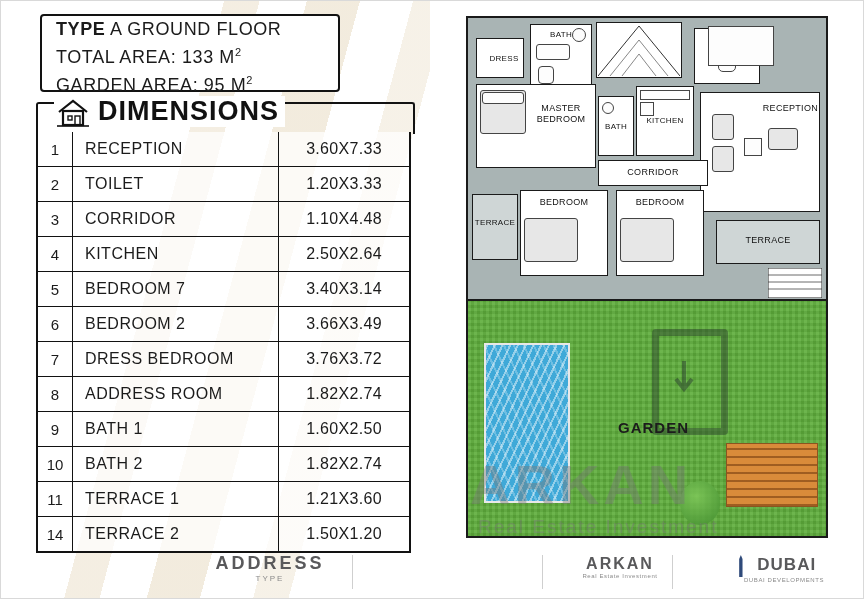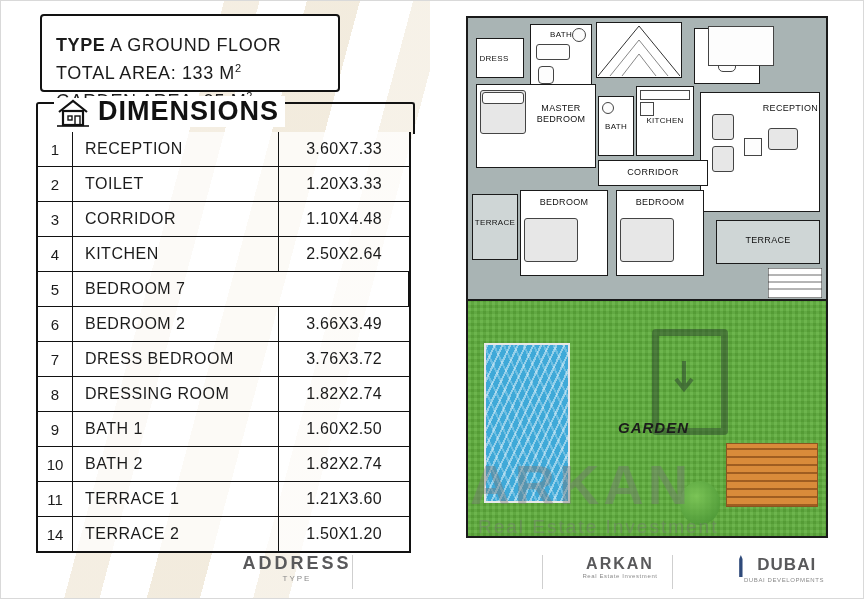--- a/index.html
+++ b/index.html
@@ -23,21 +23,21 @@
   .frame{
     position:absolute;inset:0;
     border:1px solid #d9d9d9;
     pointer-events:none;
   }
 
   
   .type-box{
     position:absolute;left:40px;top:14px;width:300px;height:78px;
     border:2px solid #121212;border-radius:4px;background:#ffffff;
-    padding:18px 10px 0 14px;box-sizing:border-box;
+    padding:2px 10px 0 14px;box-sizing:border-box;
   }
   .type-line{
     font-size:18px;letter-spacing:.6px;line-height:23px;white-space:nowrap;
   }
   .type-line .bold{font-weight:bold;}
   .sup{font-size:11px;vertical-align:super;}
 
   
   .dim-head{
     position:absolute;left:36px;top:96px;width:375px;height:38px;
@@ -193,34 +193,35 @@
     <div class="c-dim">1.10X4.48</div>
   </div>
   <div class="row">
     <div class="c-no">4</div>
     <div class="c-name">KITCHEN</div>
     <div class="c-dim">2.50X2.64</div>
   </div>
   <div class="row">
     <div class="c-no">5</div>
     <div class="c-name">BEDROOM 7</div>
+    <div class="c-dim">3.40X3.14</div>
   </div>
   <div class="row">
     <div class="c-no">6</div>
     <div class="c-name">BEDROOM 2</div>
     <div class="c-dim">3.66X3.49</div>
   </div>
   <div class="row">
     <div class="c-no">7</div>
     <div class="c-name">DRESS BEDROOM</div>
     <div class="c-dim">3.76X3.72</div>
   </div>
   <div class="row">
     <div class="c-no">8</div>
-    <div class="c-name">DRESSING ROOM</div>
+    <div class="c-name">ADDRESS ROOM</div>
     <div class="c-dim">1.82X2.74</div>
   </div>
   <div class="row">
     <div class="c-no">9</div>
     <div class="c-name">BATH 1</div>
     <div class="c-dim">1.60X2.50</div>
   </div>
   <div class="row">
     <div class="c-no">10</div>
     <div class="c-name">BATH 2</div>
@@ -236,21 +237,21 @@
     <div class="c-name">TERRACE 2</div>
     <div class="c-dim">1.50X1.20</div>
   </div>
 </div>
 
 <div class="plan">
 
   <div class="plan-upper">
 
     <div class="room" style="left:8px;top:20px;width:48px;height:40px;"></div>
-    <div class="lbl" style="left:2px;top:36px;width:48px;">DRESS</div>
+    <div class="lbl" style="left:12px;top:36px;width:48px;">DRESS</div>
 
     <div class="room" style="left:62px;top:6px;width:62px;height:68px;"></div>
     <div class="lbl" style="left:64px;top:12px;width:58px;">BATH</div>
     <div class="furn" style="left:68px;top:26px;width:34px;height:16px;border-radius:3px;"></div>
     <div class="furn" style="left:104px;top:10px;width:14px;height:14px;border-radius:50%;"></div>
     <div class="furn" style="left:70px;top:48px;width:16px;height:18px;border-radius:4px;"></div>
 
     <div class="room" style="left:128px;top:4px;width:86px;height:56px;background:#fff;"></div>
     <div style="position:absolute;left:130px;top:6px;width:82px;height:52px;">
       <svg width="82" height="52" viewBox="0 0 82 52">
@@ -320,39 +321,39 @@
 
     <div class="pool" style="left:16px;top:42px;width:82px;height:156px;"></div>
 
     <div class="arkan-mark" style="left:184px;top:28px;width:62px;height:92px;"></div>
     <div style="position:absolute;left:204px;top:58px;">
       <svg width="24" height="34" viewBox="0 0 24 34">
         <path d="M12 2 L12 28 M4 20 L12 30 L20 20" fill="none" stroke="rgba(40,60,45,.5)" stroke-width="4"></path>
       </svg>
     </div>
 
-    <div class="garden-label" style="left:150px;top:118px;font-style:italic;">GARDEN</div>
+    <div class="garden-label" style="left:150px;top:118px;">GARDEN</div>
 
     <div style="position:absolute;left:258px;top:142px;width:90px;height:62px;background:#d98b3a;border:1px solid #8a5520;">
       <div style="position:absolute;inset:0;background:repeating-linear-gradient(0deg, rgba(110,55,12,.55) 0 2px, rgba(255,255,255,0) 2px 8px);"></div>
     </div>
 
     <div style="position:absolute;left:212px;top:180px;width:40px;height:44px;border-radius:50%;background:radial-gradient(circle at 40% 35%, #7fc85a, #3e8a2c);opacity:.85;"></div>
   </div>
 </div>
 
 <div class="wm">ARKAN</div>
 <div class="wm-sub">Real Estate Investment</div>
 
 <div class="footer">
   <div class="f-sep" style="left:352px;"></div>
   <div class="f-sep" style="left:542px;"></div>
   <div class="f-sep" style="left:672px;"></div>
 
-  <div class="logo-block" style="left:227px;top:6px;width:140px;">
+  <div class="logo-block" style="left:200px;top:6px;width:140px;">
     <div class="logo-main">ADDRESS</div>
     <div class="logo-sub">TYPE</div>
   </div>
 
   <div class="logo-block" style="left:570px;top:8px;width:100px;">
     <div class="logo-main" style="font-size:16px;letter-spacing:2px;">ARKAN</div>
     <div class="logo-sub2">Real Estate Investment</div>
   </div>
 
   <div class="logo-block" style="left:700px;top:8px;width:150px;">

